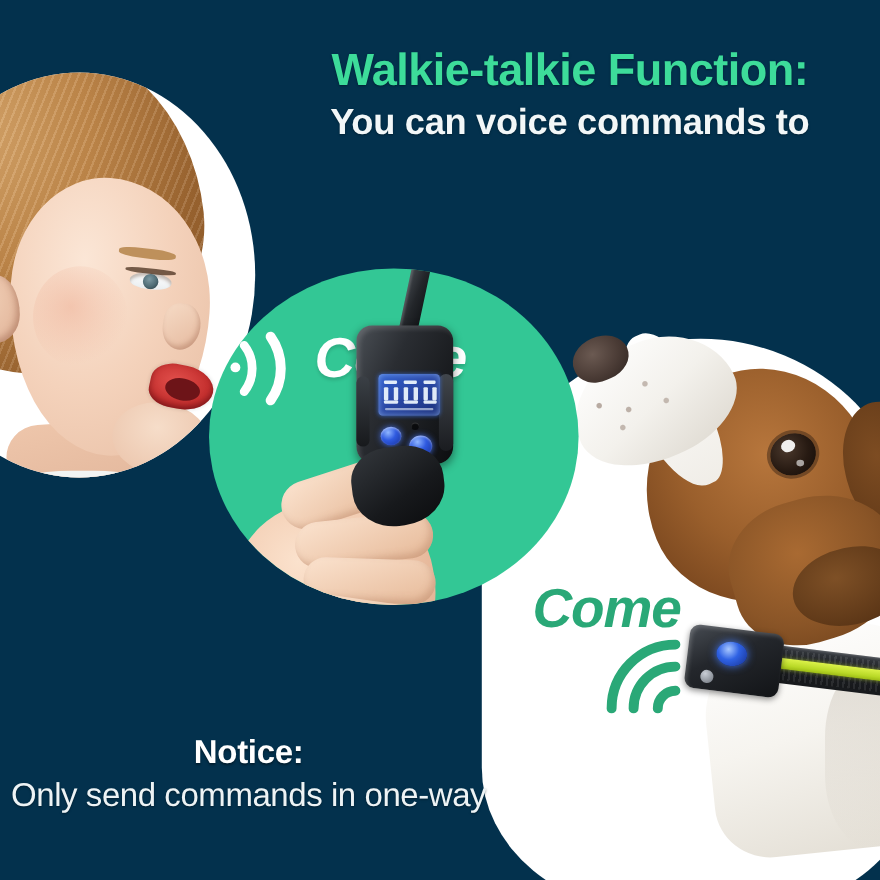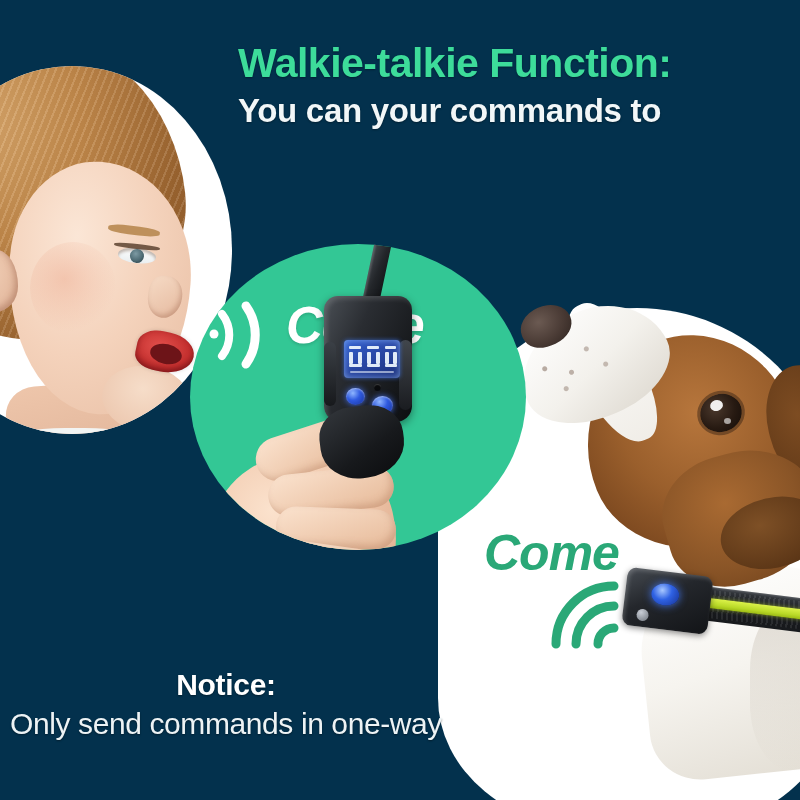--- a/index.html
+++ b/index.html
@@ -10,20 +10,21 @@
     width:800px;height:800px;
     overflow:hidden;
     background:#03314d;
   }
 
   
   .headline-block{
     position:absolute;
     left:238px; top:42px;
     width:560px;
+    text-align:center;
     z-index:40;
     pointer-events:none;
   }
   .headline-main{
     font-size:41px;
     font-weight:bold;
     color:#3ddc9a;
     letter-spacing:-0.5px;
     line-height:1.05;
     text-shadow:0 1px 2px rgba(0,0,0,.35);
@@ -567,21 +568,21 @@
         <div class="btn btn-b"></div>
         <div class="btn btn-c"></div>
       </div>
       <div class="base-bulb"></div>
     </div>
   </div>
 
   <div class="headline-block">
     <div class="headline-main">Walkie-talkie Function:</div>
     <div class="headline-sub">
-      <div>You can your commands to</div>
+      <div>You can voice commands to</div>
     </div>
   </div>
 
   <div class="notice-block">
     <div class="notice-title">Notice:</div>
     <div class="notice-text">Only send commands in one-way</div>
   </div>
 
 </div>
 

